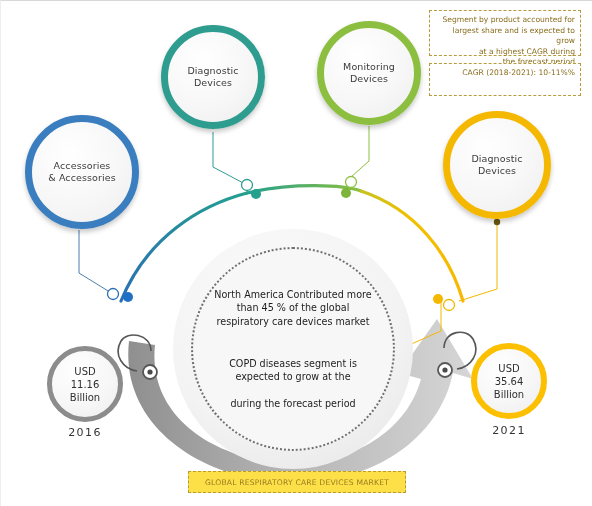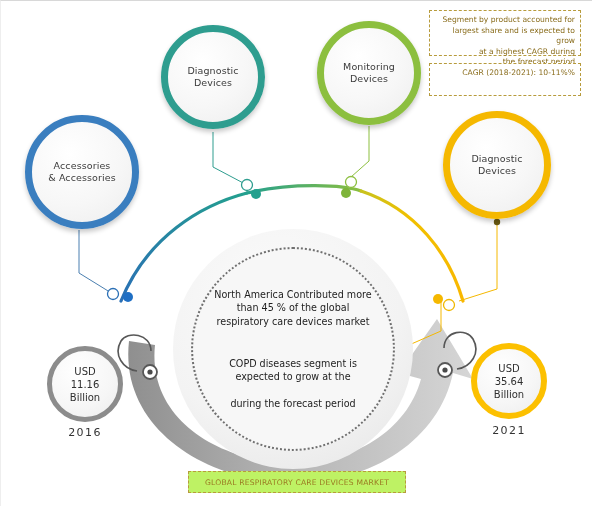--- a/index.html
+++ b/index.html
@@ -87,21 +87,21 @@
     font-size:7.6px;line-height:10.5px;
     padding:4px 5px;
   }
   .note-top{left:428px;top:9px;width:152px;height:46px;}
   .note-mid{left:428px;top:62px;width:152px;height:33px;}
   .notebox .nline{display:block;}
 
   
   .bottomlabel{
     position:absolute;left:187px;top:470px;width:218px;height:22px;
-    border:1px dashed #b79b3c;background:#bef264;
+    border:1px dashed #b79b3c;background:#fde047;
     display:flex;align-items:center;justify-content:center;
     color:#9a7a22;font-size:7.6px;letter-spacing:.2px;
     box-sizing:border-box;
   }
 </style>
 </head>
 <body>
 
 <div id="stage">
 

